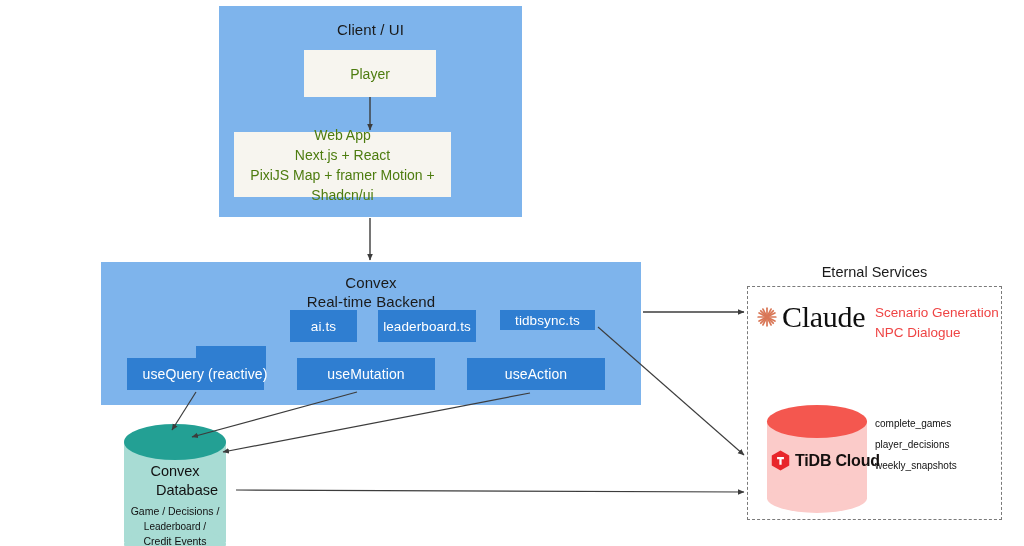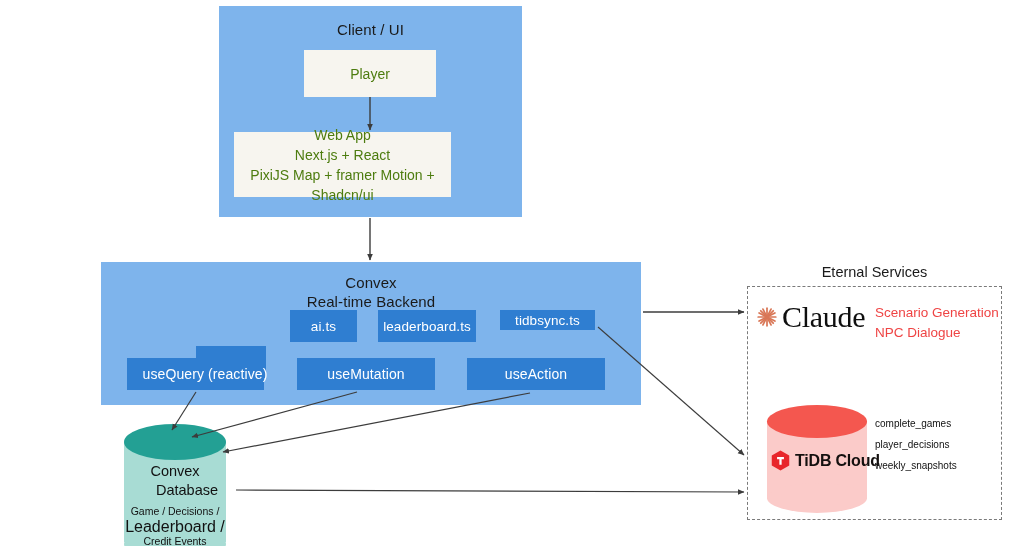--- a/index.html
+++ b/index.html
@@ -189,21 +189,21 @@
     <span>useAction</span>
   </div>
 
   <div class="cyl" style="left:124px; top:424px; width:102px; height:122px;">
     <div class="cyl-body" style="top:18px; height:100px; background:#A8DCD4;"></div>
     <div class="cyl-bottom" style="top:104px; height:32px; background:#A8DCD4;"></div>
     <div class="cyl-top" style="top:0px; height:36px; background:#23A094;"></div>
     <div class="cyl-label" style="top:38px; font-size:14.5px; line-height:19px;">Convex</div>
     <div class="cyl-label" style="top:57px; font-size:14.5px; line-height:19px;padding-left:24px;">Database</div>
     <div class="cyl-label" style="top:80px; font-size:10.5px; line-height:15px;">Game / Decisions /</div>
-    <div class="cyl-label" style="top:95px; font-size:16px; line-height:15px;">Leaderboard /</div>
+    <div class="cyl-label" style="top:95px; font-size:10px; line-height:15px;">Leaderboard /</div>
     <div class="cyl-label" style="top:110px; font-size:10.5px; line-height:15px;">Credit Events</div>
   </div>
 
   <div class="ext-title" style="left:747px; top:264px; width:255px;">Eternal Services</div>
 
   <div class="abs dashed-box" style="left:747px; top:286px; width:255px; height:234px;"></div>
 
   <div class="claude-row" style="left:756px; top:300px;">
     <span style="display:inline-flex;">
       <svg width="22" height="22" viewBox="0 0 24 24" aria-hidden="true">

